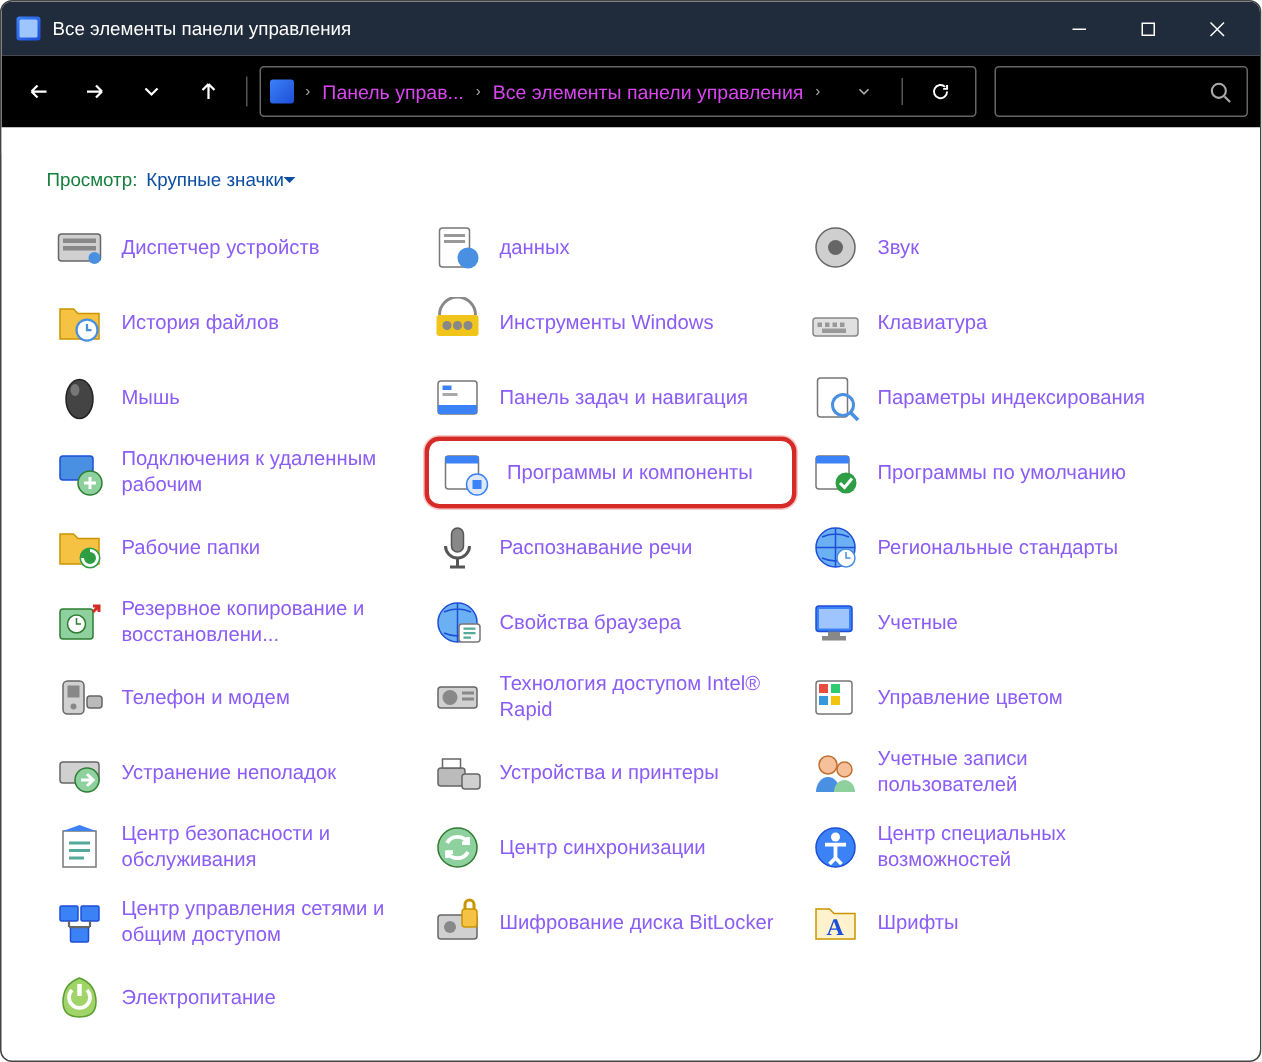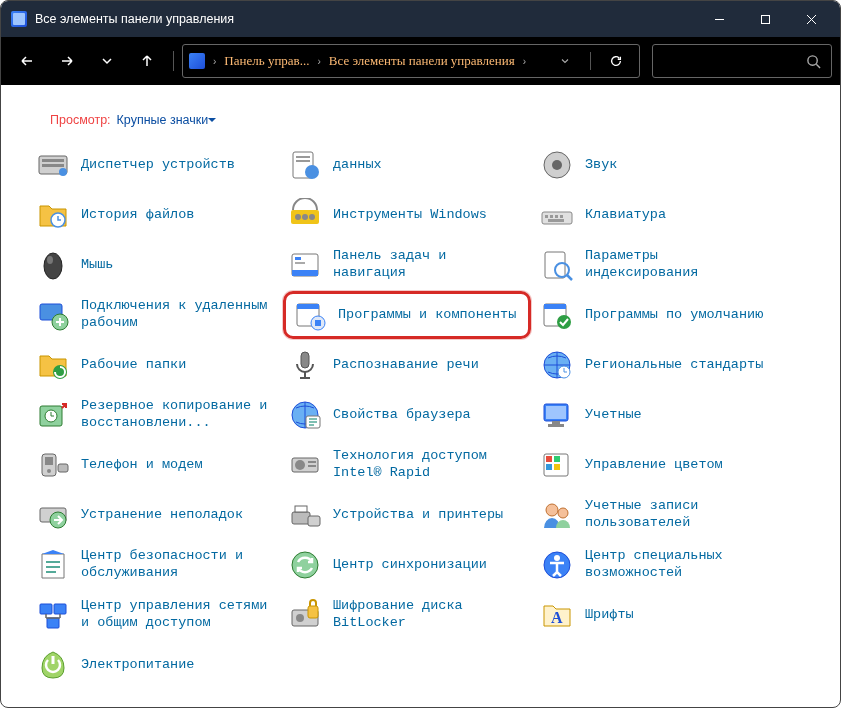--- a/index.html
+++ b/index.html
@@ -11,37 +11,37 @@
   .titlebar .title { flex: 1; }
   .win-btn { width: 46px; height: 36px; display: flex; align-items: center; justify-content: center; color: #fff; }
   .win-btn svg { width: 11px; height: 11px; stroke: #fff; stroke-width: 1; fill: none; }
   .navbar { height: 48px; background: #000; color: #fff; display: flex; align-items: center; padding: 0 8px; gap: 4px; }
   .nav-btn { width: 36px; height: 36px; display: flex; align-items: center; justify-content: center; color: #fff; }
   .nav-btn svg { width: 16px; height: 16px; stroke: #fff; stroke-width: 1.5; fill: none; }
   .nav-sep { width: 1px; height: 20px; background: #555; margin: 0 4px; }
   .breadcrumb { flex: 1; height: 34px; border: 1px solid #666; background: #000; display: flex; align-items: center; padding: 0 6px; gap: 4px; font-size: 13px; border-radius: 3px; }
   .breadcrumb .bc-icon { width: 16px; height: 16px; background: linear-gradient(135deg,#3b82f6,#1d4ed8); border-radius: 2px; }
   .breadcrumb .chev { color: #aaa; font-size: 10px; padding: 0 4px; }
-  .breadcrumb .seg { color: #fdba74; white-space: nowrap; font-family: Liberation Serif, serif; }
+  .breadcrumb .seg { color: #d946ef; white-space: nowrap; }
   .bc-dropdown { width: 34px; display:flex; align-items:center; justify-content:center; }
   .bc-refresh { width: 34px; display:flex; align-items:center; justify-content:center; }
   .search { width: 180px; height: 34px; border: 1px solid #666; background: #000; margin-left: 8px; display: flex; align-items: center; justify-content: flex-end; padding-right: 10px; border-radius: 3px; }
   .search svg { width: 15px; height: 15px; stroke: #aaa; stroke-width: 1.5; fill: none; }
   .subheader { height: 18px; background: #fff; }
   .header-row { display: flex; align-items: center; padding: 10px 22px 14px 30px; }
   .page-title { color: #14683f; font-size: 14.5px; flex: 1; }
-  .view-label { color: #ef4444; font-size: 12.5px; margin-right: 6px; margin-left: 19px; }
+  .view-label { color: #15803d; font-size: 12.5px; margin-right: 6px; }
   .view-value { color: #0b4ea2; font-size: 12.5px; display: flex; align-items: center; gap: 0; }
   .view-value svg { width: 8px; height: 8px; fill: #0b4ea2; }
   .grid { flex: 1; overflow: hidden; padding: 0 18px 0 30px; display: grid; grid-template-columns: 248px 248px 248px; grid-auto-rows: 48px; column-gap: 4px; row-gap: 2px; align-content: start; }
   .item { display: flex; align-items: center; gap: 10px; padding: 2px 4px; border-radius: 3px; position: relative; }
   .item.highlight { border: 3px solid #d62a26; border-radius: 10px; padding: 2px 6px; box-shadow: 0 0 0 1px rgba(214,42,38,.25); }
   .icon-slot { width: 36px; height: 36px; flex-shrink: 0; display:flex; align-items:center; justify-content:center; }
   .icon-slot svg { width: 34px; height: 34px; }
-  .label { color: #0369a1; font-size: 13.5px; line-height: 1.25; word-break: break-word; font-family: Liberation Mono, monospace; }
+  .label { color: #8b5cf6; font-size: 13.5px; line-height: 1.25; word-break: break-word; }
 </style>
 </head>
 <body>
 
 <div class="window">
 
   <div class="titlebar">
     <div class="app-icon"></div>
     <div class="title">Все элементы панели управления</div>
     <div class="win-btn">

